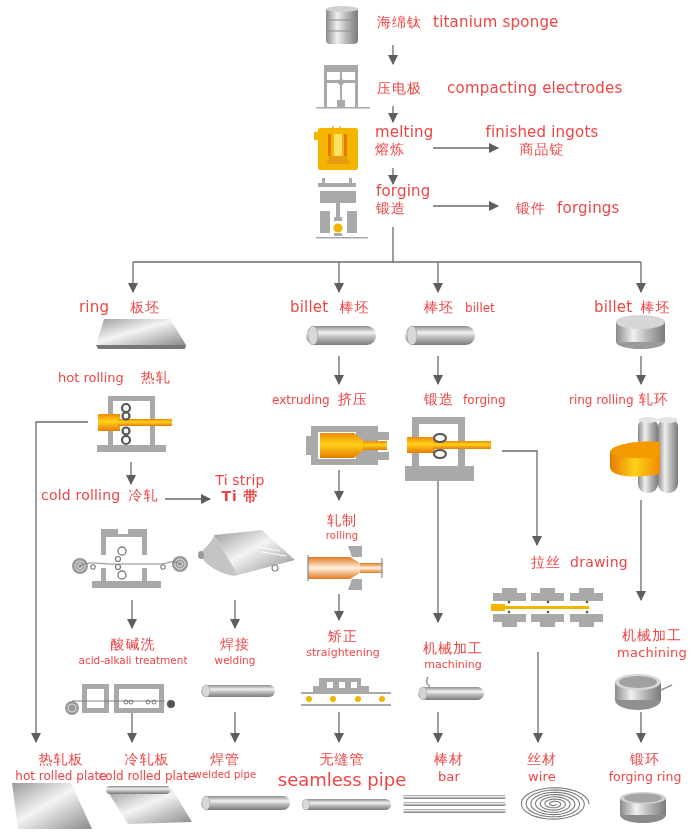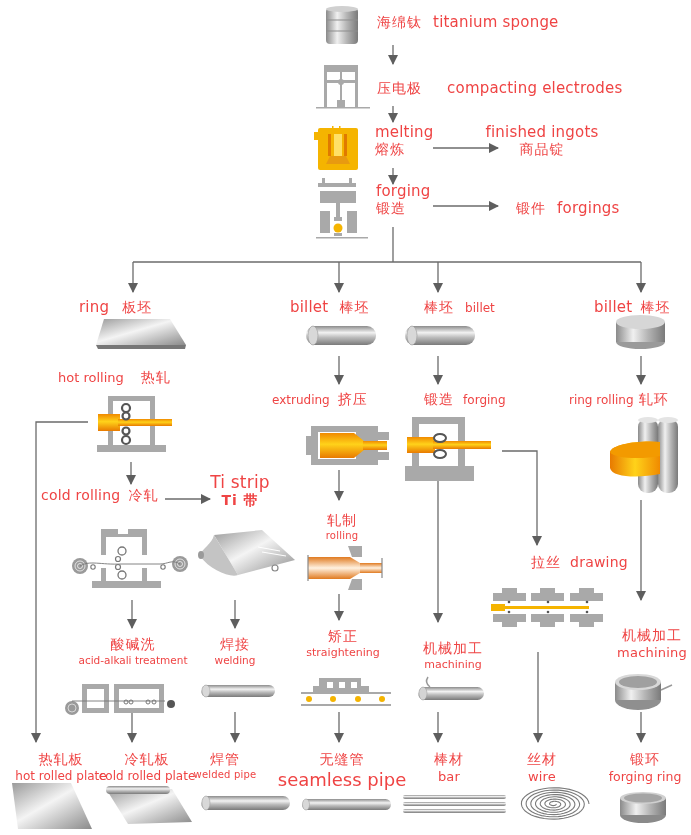--- a/index.html
+++ b/index.html
@@ -350,21 +350,21 @@
   <span class="en">forging</span>
   <span class="zh">锻造</span>
 </div>
 <div class="lbl" style="left:516px; top:198px;">
   <span class="inl zh">锻件</span>
   <span class="inl en" style="margin-left:6px">forgings</span>
 </div>
 
 <div class="lbl" style="left:79px; top:297px;">
   <span class="inl en">ring</span>
-  <span class="inl zh" style="margin-left:8px">板坯</span>
+  <span class="inl zh" style="margin-left:16px">板坯</span>
 </div>
 <div class="lbl" style="left:290px; top:297px;">
   <span class="inl en">billet</span>
   <span class="inl zh" style="margin-left:6px">棒坯</span>
 </div>
 <div class="lbl" style="left:424px; top:297px;">
   <span class="inl zh">棒坯</span>
   <span class="inl en-sm" style="margin-left:6px">billet</span>
 </div>
 <div class="lbl" style="left:594px; top:297px;">
@@ -374,21 +374,21 @@
 
 <div class="lbl" style="left:58px; top:367px;">
   <span class="inl en-sm" style="font-size:13px">hot rolling</span>
   <span class="inl zh" style="margin-left:12px">热轧</span>
 </div>
 <div class="lbl" style="left:41px; top:485px;">
   <span class="inl en" style="font-size:14px">cold rolling</span>
   <span class="inl zh" style="margin-left:3px">冷轧</span>
 </div>
 <div class="lbl c" style="left:240px; top:472px;">
-  <span class="en" style="font-size:17px">Ti strip</span>
+  <span class="en" style="font-size:14px">Ti strip</span>
   <span class="zh" style="font-weight:bold">Ti 带</span>
 </div>
 <div class="lbl c" style="left:133px; top:636px;">
   <span class="zh">酸碱洗</span>
   <span class="en-sm" style="font-size:10.5px">acid-alkali treatment</span>
 </div>
 <div class="lbl c" style="left:235px; top:636px;">
   <span class="zh">焊接</span>
   <span class="en-sm" style="font-size:10.5px">welding</span>
 </div>

